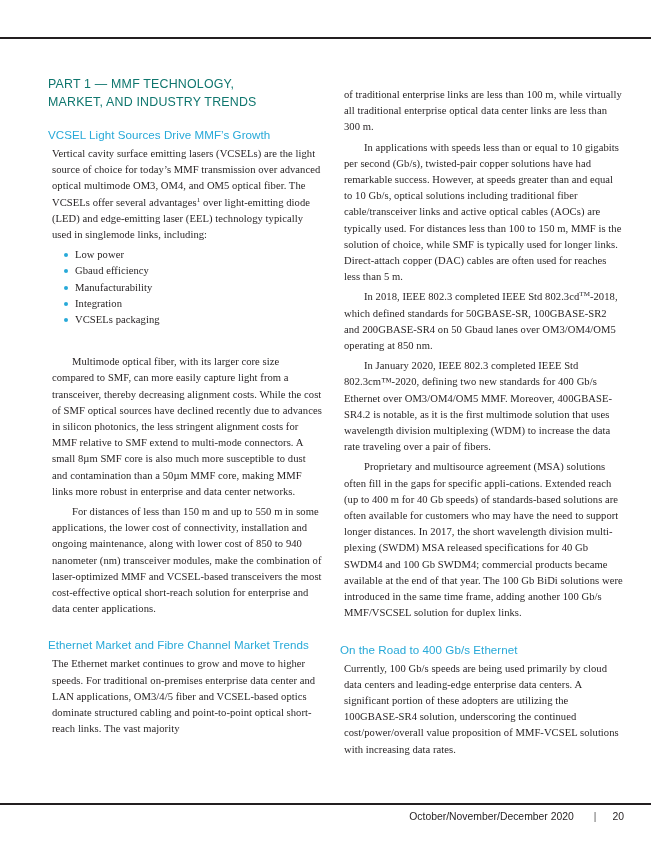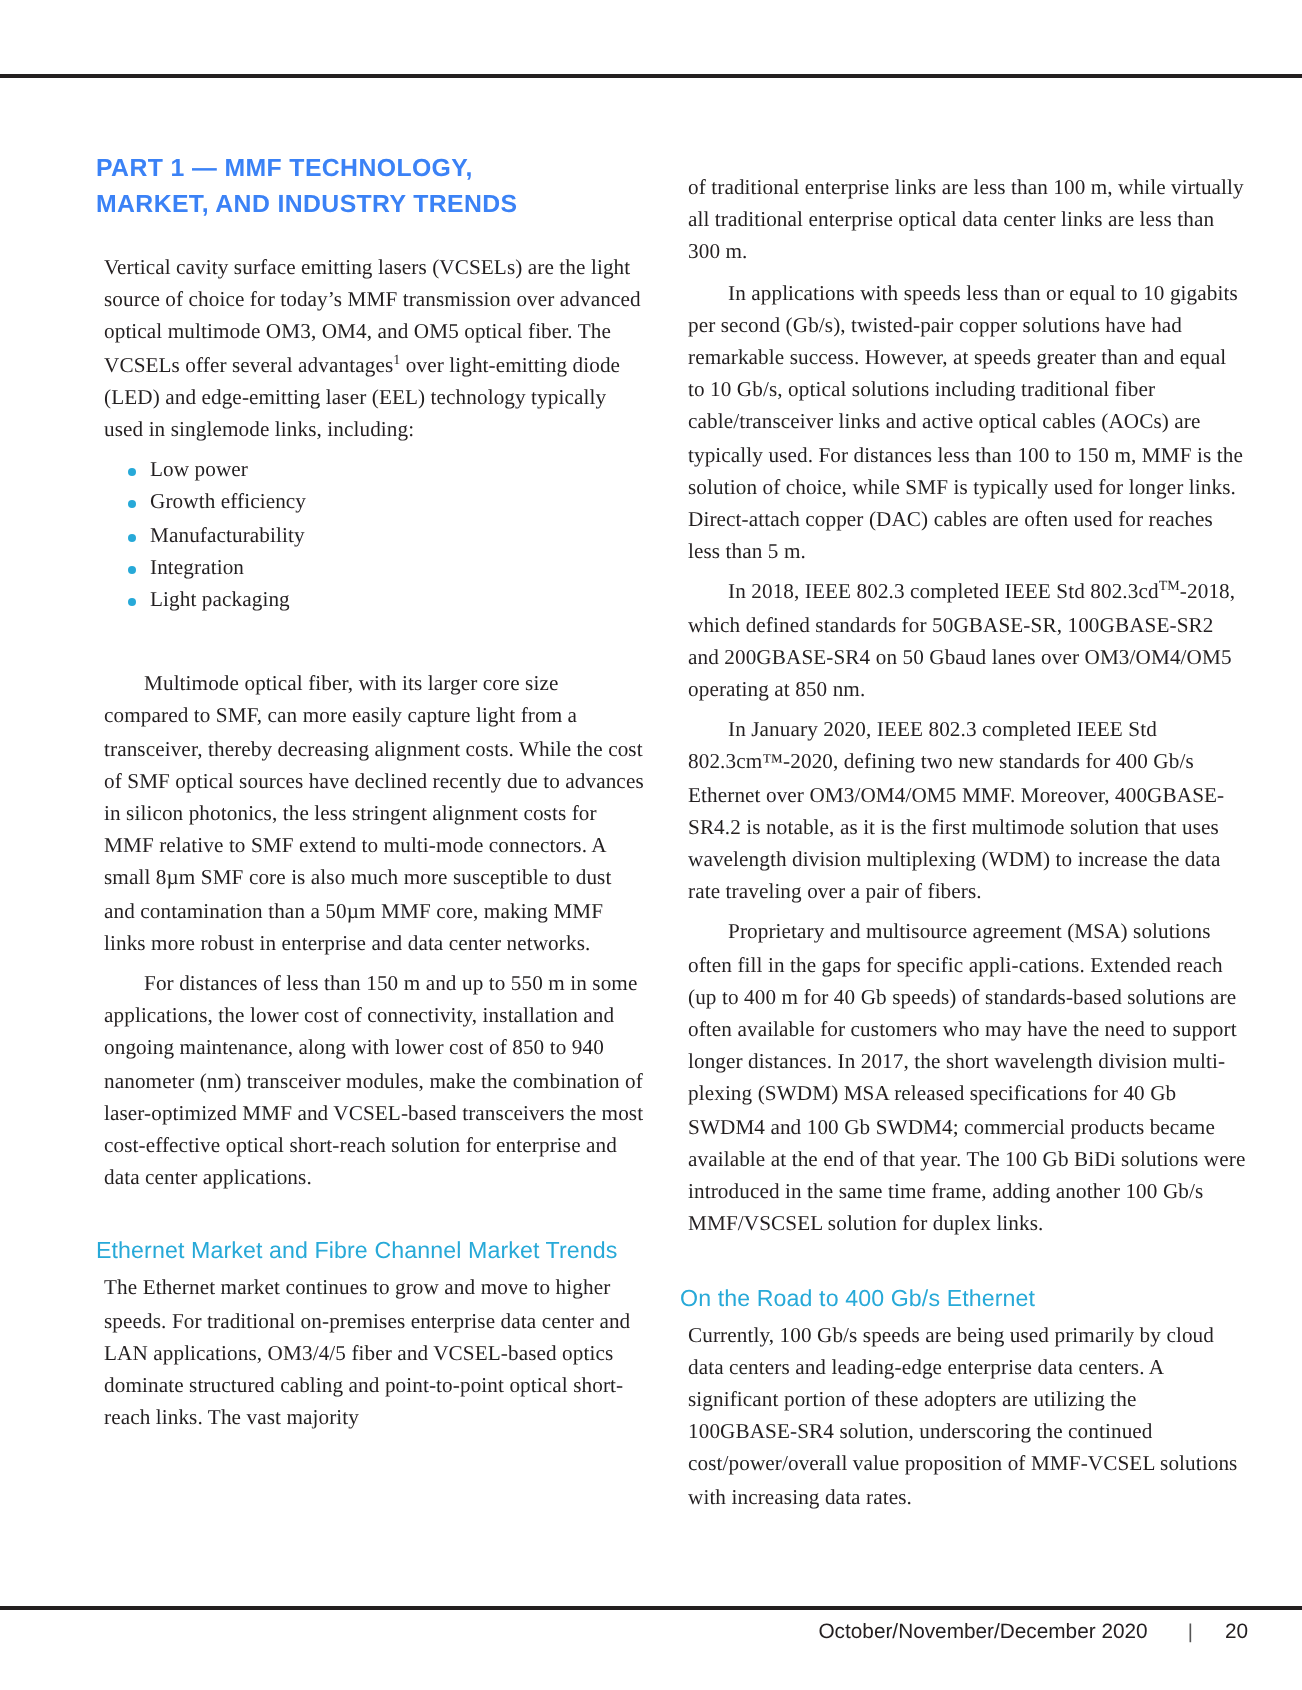--- a/index.html
+++ b/index.html
@@ -30,24 +30,24 @@
       top: 75px;
       font-size: 10.6px;
       line-height: 16.2px;
       letter-spacing: 0.05px;
     }
     .col.left { left: 48px; width: 278px; }
     .col.right { left: 340px; width: 288px; top: 83px; }
 
     .part-title {
       font-family: "Liberation Sans", "DejaVu Sans", sans-serif;
-      font-weight: bold;
+      font-weight: normal;
       font-size: 12.4px;
       line-height: 18px;
-      color: #3b82f6;
+      color: #0f766e;
       margin: 0 0 16px 0;
       letter-spacing: 0.2px;
     }
     .section-head {
       font-family: "Liberation Sans", "DejaVu Sans", sans-serif;
       font-size: 11.6px;
       line-height: 15px;
       color: #27a9d8;
       margin: 0 0 1px 0;
     }
@@ -104,28 +104,29 @@
 <body>
 
 <div class="rule top"></div>
 
 <div class="col left">
   <div class="part-title">
     <div>PART 1 — MMF TECHNOLOGY,</div>
     <div>MARKET, AND INDUSTRY TRENDS</div>
   </div>
 
+  <div class="section-head">VCSEL Light Sources Drive MMF’s Growth</div>
   <p><span>Vertical cavity surface emitting lasers (VCSELs) are the light source of choice for today’s MMF transmission over advanced optical multimode OM3, OM4, and OM5 optical fiber. The VCSELs offer several advantages</span><sup>1</sup><span> over light-emitting diode (LED) and edge-emitting laser (EEL) technology typically used in singlemode links, including:</span></p>
 
   <ul class="bullets">
     <li><span class="dot"></span><span>Low power</span></li>
-    <li><span class="dot"></span><span>Growth efficiency</span></li>
+    <li><span class="dot"></span><span>Gbaud efficiency</span></li>
     <li><span class="dot"></span><span>Manufacturability</span></li>
     <li><span class="dot"></span><span>Integration</span></li>
-    <li><span class="dot"></span><span>Light packaging</span></li>
+    <li><span class="dot"></span><span>VCSELs packaging</span></li>
   </ul>
 
   <div class="gap-lg"></div>
 
   <p class="indent">Multimode optical fiber, with its larger core size compared to SMF, can more easily capture light from a transceiver, thereby decreasing alignment costs. While the cost of SMF optical sources have declined recently due to advances in silicon photonics, the less stringent alignment costs for MMF relative to SMF extend to multi-mode connectors. A small 8µm SMF core is also much more susceptible to dust and contamination than a 50µm MMF core, making MMF links more robust in enterprise and data center networks.</p>
   <p class="indent">For distances of less than 150 m and up to 550 m in some applications, the lower cost of connectivity, installation and ongoing maintenance, along with lower cost of 850 to 940 nanometer (nm) transceiver modules, make the combination of laser-optimized MMF and VCSEL-based transceivers the most cost-effective optical short-reach solution for enterprise and data center applications.</p>
 
   <div class="gap-md"></div>
 
   <div class="section-head">Ethernet Market and Fibre Channel Market Trends</div>

